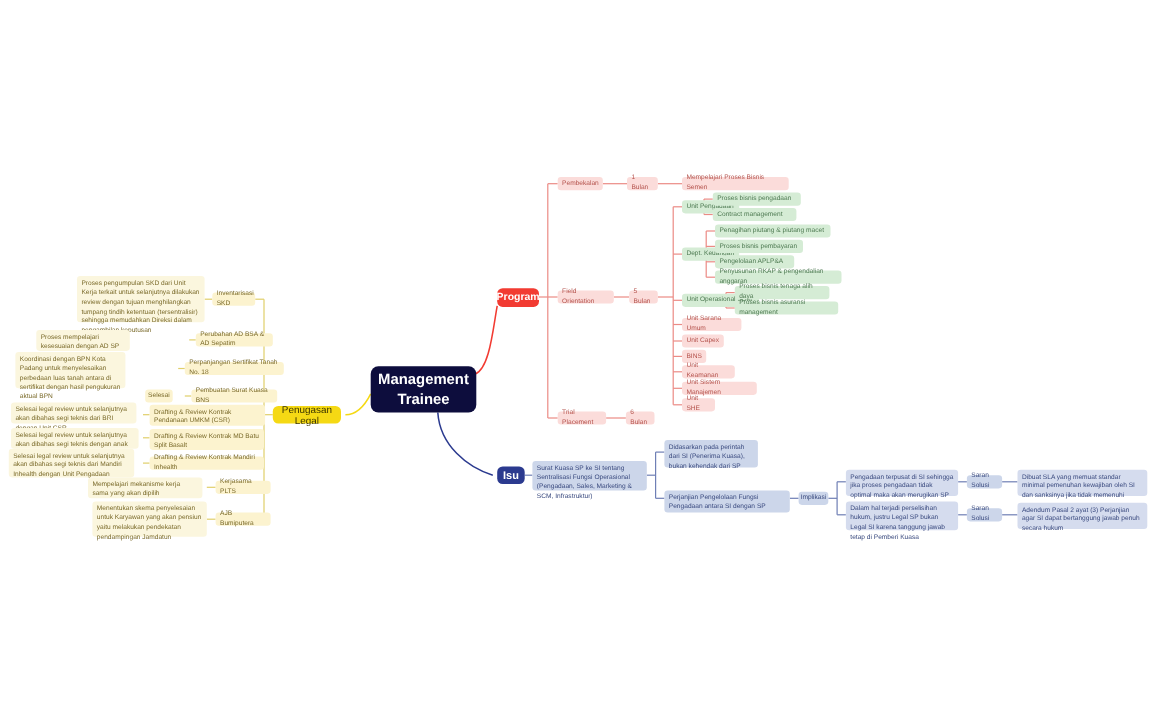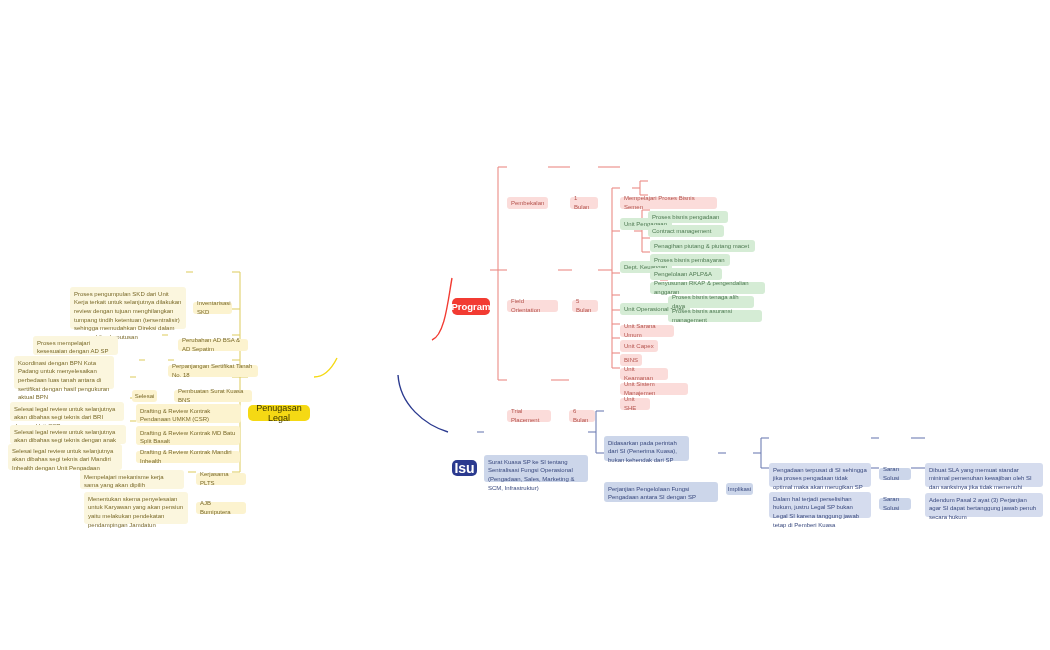--- a/index.html
+++ b/index.html
@@ -3,34 +3,34 @@
 <meta charset="utf-8">
 <style>
   html,body{margin:0;padding:0;}
   body{
     width:1050px;height:650px;background:#ffffff;
     font-family:"Liberation Sans","DejaVu Sans",sans-serif;
     overflow:hidden;position:relative;
   }
   #canvas{position:absolute;left:0;top:0;width:1050px;height:650px;}
   svg.links{position:absolute;left:0;top:0;width:1050px;height:650px;pointer-events:none;}
-  .node{position:absolute;box-sizing:border-box;margin-top:36px;}
+  .node{position:absolute;box-sizing:border-box;}
 
   
   .central{
     background:#0d0d3d;color:#ffffff;border-radius:7px;
     font-size:13.5px;font-weight:bold;line-height:1.35;
     display:flex;align-items:center;justify-content:center;text-align:center;
   }
   
   .pill-red{background:#f23b32;color:#fff;border-radius:5px;font-size:9.5px;font-weight:bold;
     display:flex;align-items:center;justify-content:center;text-align:center;}
   .pill-yellow{background:#f5d914;color:#3a3400;border-radius:5px;font-size:9px;
     display:flex;align-items:center;justify-content:center;text-align:center;}
-  .pill-navy{background:#2b3a8f;color:#fff;border-radius:5px;font-size:14px;font-weight:bold;
+  .pill-navy{background:#2b3a8f;color:#fff;border-radius:5px;font-size:10px;font-weight:bold;
     display:flex;align-items:center;justify-content:center;text-align:center;}
 
   
   .chip{border-radius:3px;font-size:6px;line-height:1.45;padding:2.5px 4px;
     display:flex;align-items:center;}
   .chip.multi{align-items:flex-start;}
   .red-l1{background:#fbdcda;color:#b4524c;}
   .red-l2{background:#fbdcda;color:#b4524c;}
   .green-l{background:#d5ecd5;color:#4e7a52;}
   .yellow-l{background:#fcf3cf;color:#7a6a2a;}
@@ -126,20 +126,26 @@
       <path d="M174 360 L 168 360" stroke="#e0cf6a"></path>
       <path d="M145 360 L 139 360" stroke="#e0cf6a"></path>
       <path d="M136 377 L 130 377" stroke="#e0cf6a"></path>
       <path d="M136 398 L 130 398" stroke="#e0cf6a"></path>
       <path d="M136 421 L 130 421" stroke="#e0cf6a"></path>
       <path d="M196 443 L 188 443" stroke="#e0cf6a"></path>
       <path d="M196 472 L 188 472" stroke="#e0cf6a"></path>
     </g>
   </svg>
 
+  <div class="node central" style="left:337px;top:333px;width:96px;height:42px;">
+    <div>
+      <div>Management</div>
+      <div>Trainee</div>
+    </div>
+  </div>
 
   <div class="node pill-red" style="left:452px;top:262px;width:38px;height:17px;">
     <span>Program</span>
   </div>
 
   <div class="node chip red-l1" style="left:507px;top:161px;width:41px;height:12px;">
     <span>Pembekalan</span>
   </div>
   <div class="node chip red-l1" style="left:570px;top:161px;width:28px;height:12px;justify-content:center;">
     <span>1 Bulan</span>

